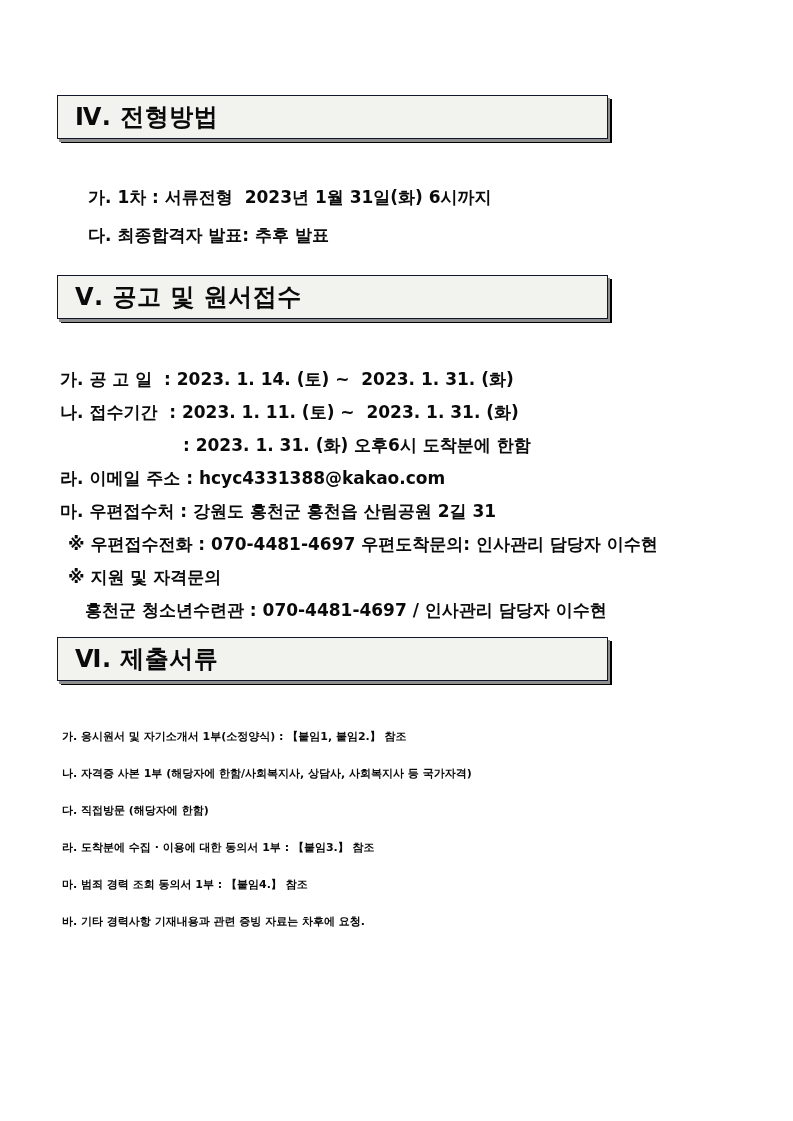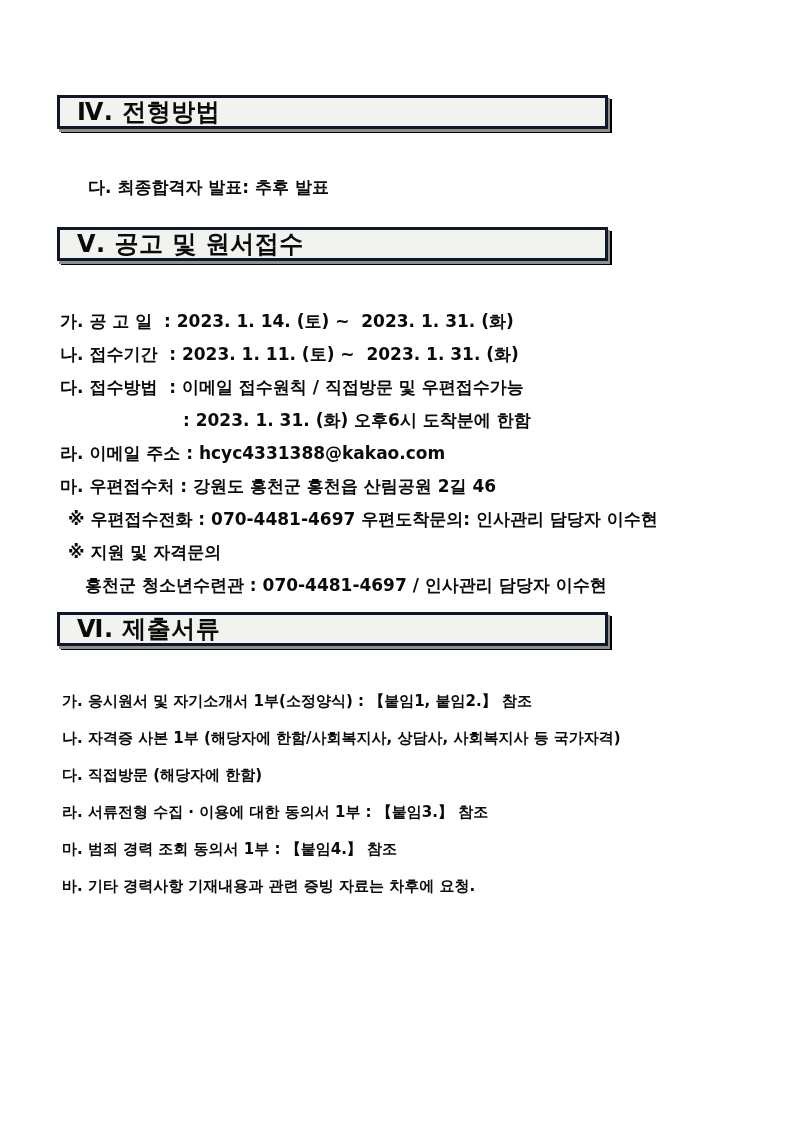--- a/index.html
+++ b/index.html
@@ -9,23 +9,23 @@
     background: #ffffff;
     font-family: "DejaVu Sans", "Liberation Sans", sans-serif;
     color: #0a0a0a;
     overflow: hidden;
     position: relative;
   }
   .section-box {
     box-sizing: border-box;
     margin-left: 57px;
     width: 551px;
-    height: 34px;
+    height: 44px;
     background: #f2f2ef;
-    border: 3px solid #0f172a;
+    border: 1px solid #0f172a;
     box-shadow: 2px 3px 0 0 #8f8f8f, 4px 4px 0 0 #000;
     display: flex;
     align-items: center;
     padding-left: 17px;
   }
   .section-title {
     font-size: 24px;
     font-weight: 700;
     letter-spacing: 0.5px;
     white-space: pre;
@@ -46,53 +46,53 @@
   
   #sec5-box   { margin-top: 21px; }
   #sec5-lines { margin-top: 44px; }
   #sec5-lines .line { height: 33px; margin-left: 60px; }
   #sec5-lines .line.cont   { margin-left: 183px; text-align: right; }
   #sec5-lines .line.note   { margin-left: 68px; }
   #sec5-lines .line.note2  { margin-left: 85px; text-align: right; }
   
   #sec6-box   { margin-top: 10px; }
   #sec6-lines { margin-top: 37px; }
-  #sec6-lines .line { height: 37px; margin-left: 62px; font-size: 15px; }
+  #sec6-lines .line { height: 37px; margin-left: 62px; font-size: 11px; }
 </style>
 </head>
 <body>
 
 <div class="section-box" id="sec4-box">
   <span class="section-title">Ⅳ. 전형방법</span>
 </div>
 
 <div class="lines" id="sec4-lines">
+  <div class="line">가. 1차 : 서류전형  2023년 1월 31일(화) 6시까지</div>
   <div class="line">다. 최종합격자 발표: 추후 발표</div>
 </div>
 
 <div class="section-box" id="sec5-box">
   <span class="section-title">Ⅴ. 공고 및 원서접수</span>
 </div>
 
 <div class="lines" id="sec5-lines">
   <div class="line">가. 공 고 일  : 2023. 1. 14. (토) ~  2023. 1. 31. (화)</div>
   <div class="line">나. 접수기간  : 2023. 1. 11. (토) ~  2023. 1. 31. (화)</div>
-  <div class="line">다. 접수방법  : 이메일 접수원칙 / 직접방문 및 우편접수가능</div>
   <div class="line cont">: 2023. 1. 31. (화) 오후6시 도착분에 한함</div>
   <div class="line">라. 이메일 주소 : hcyc4331388@kakao.com</div>
-  <div class="line">마. 우편접수처 : 강원도 홍천군 홍천읍 산림공원 2길 46</div>
+  <div class="line">마. 우편접수처 : 강원도 홍천군 홍천읍 산림공원 2길 31</div>
   <div class="line note">※ 우편접수전화 : 070-4481-4697 우편도착문의: 인사관리 담당자 이수현</div>
   <div class="line note">※ 지원 및 자격문의</div>
   <div class="line note2">홍천군 청소년수련관 : 070-4481-4697 / 인사관리 담당자 이수현</div>
 </div>
 
 <div class="section-box" id="sec6-box">
   <span class="section-title">Ⅵ. 제출서류</span>
 </div>
 
 <div class="lines" id="sec6-lines">
   <div class="line">가. 응시원서 및 자기소개서 1부(소정양식) : 【붙임1, 붙임2.】 참조</div>
   <div class="line">나. 자격증 사본 1부 (해당자에 한함/사회복지사, 상담사, 사회복지사 등 국가자격)</div>
   <div class="line">다. 직접방문 (해당자에 한함)</div>
-  <div class="line">라. 서류전형 수집 · 이용에 대한 동의서 1부 : 【붙임3.】 참조</div>
+  <div class="line">라. 도착분에 수집 · 이용에 대한 동의서 1부 : 【붙임3.】 참조</div>
   <div class="line">마. 범죄 경력 조회 동의서 1부 : 【붙임4.】 참조</div>
   <div class="line">바. 기타 경력사항 기재내용과 관련 증빙 자료는 차후에 요청.</div>
 </div>
 
 </body></html>

